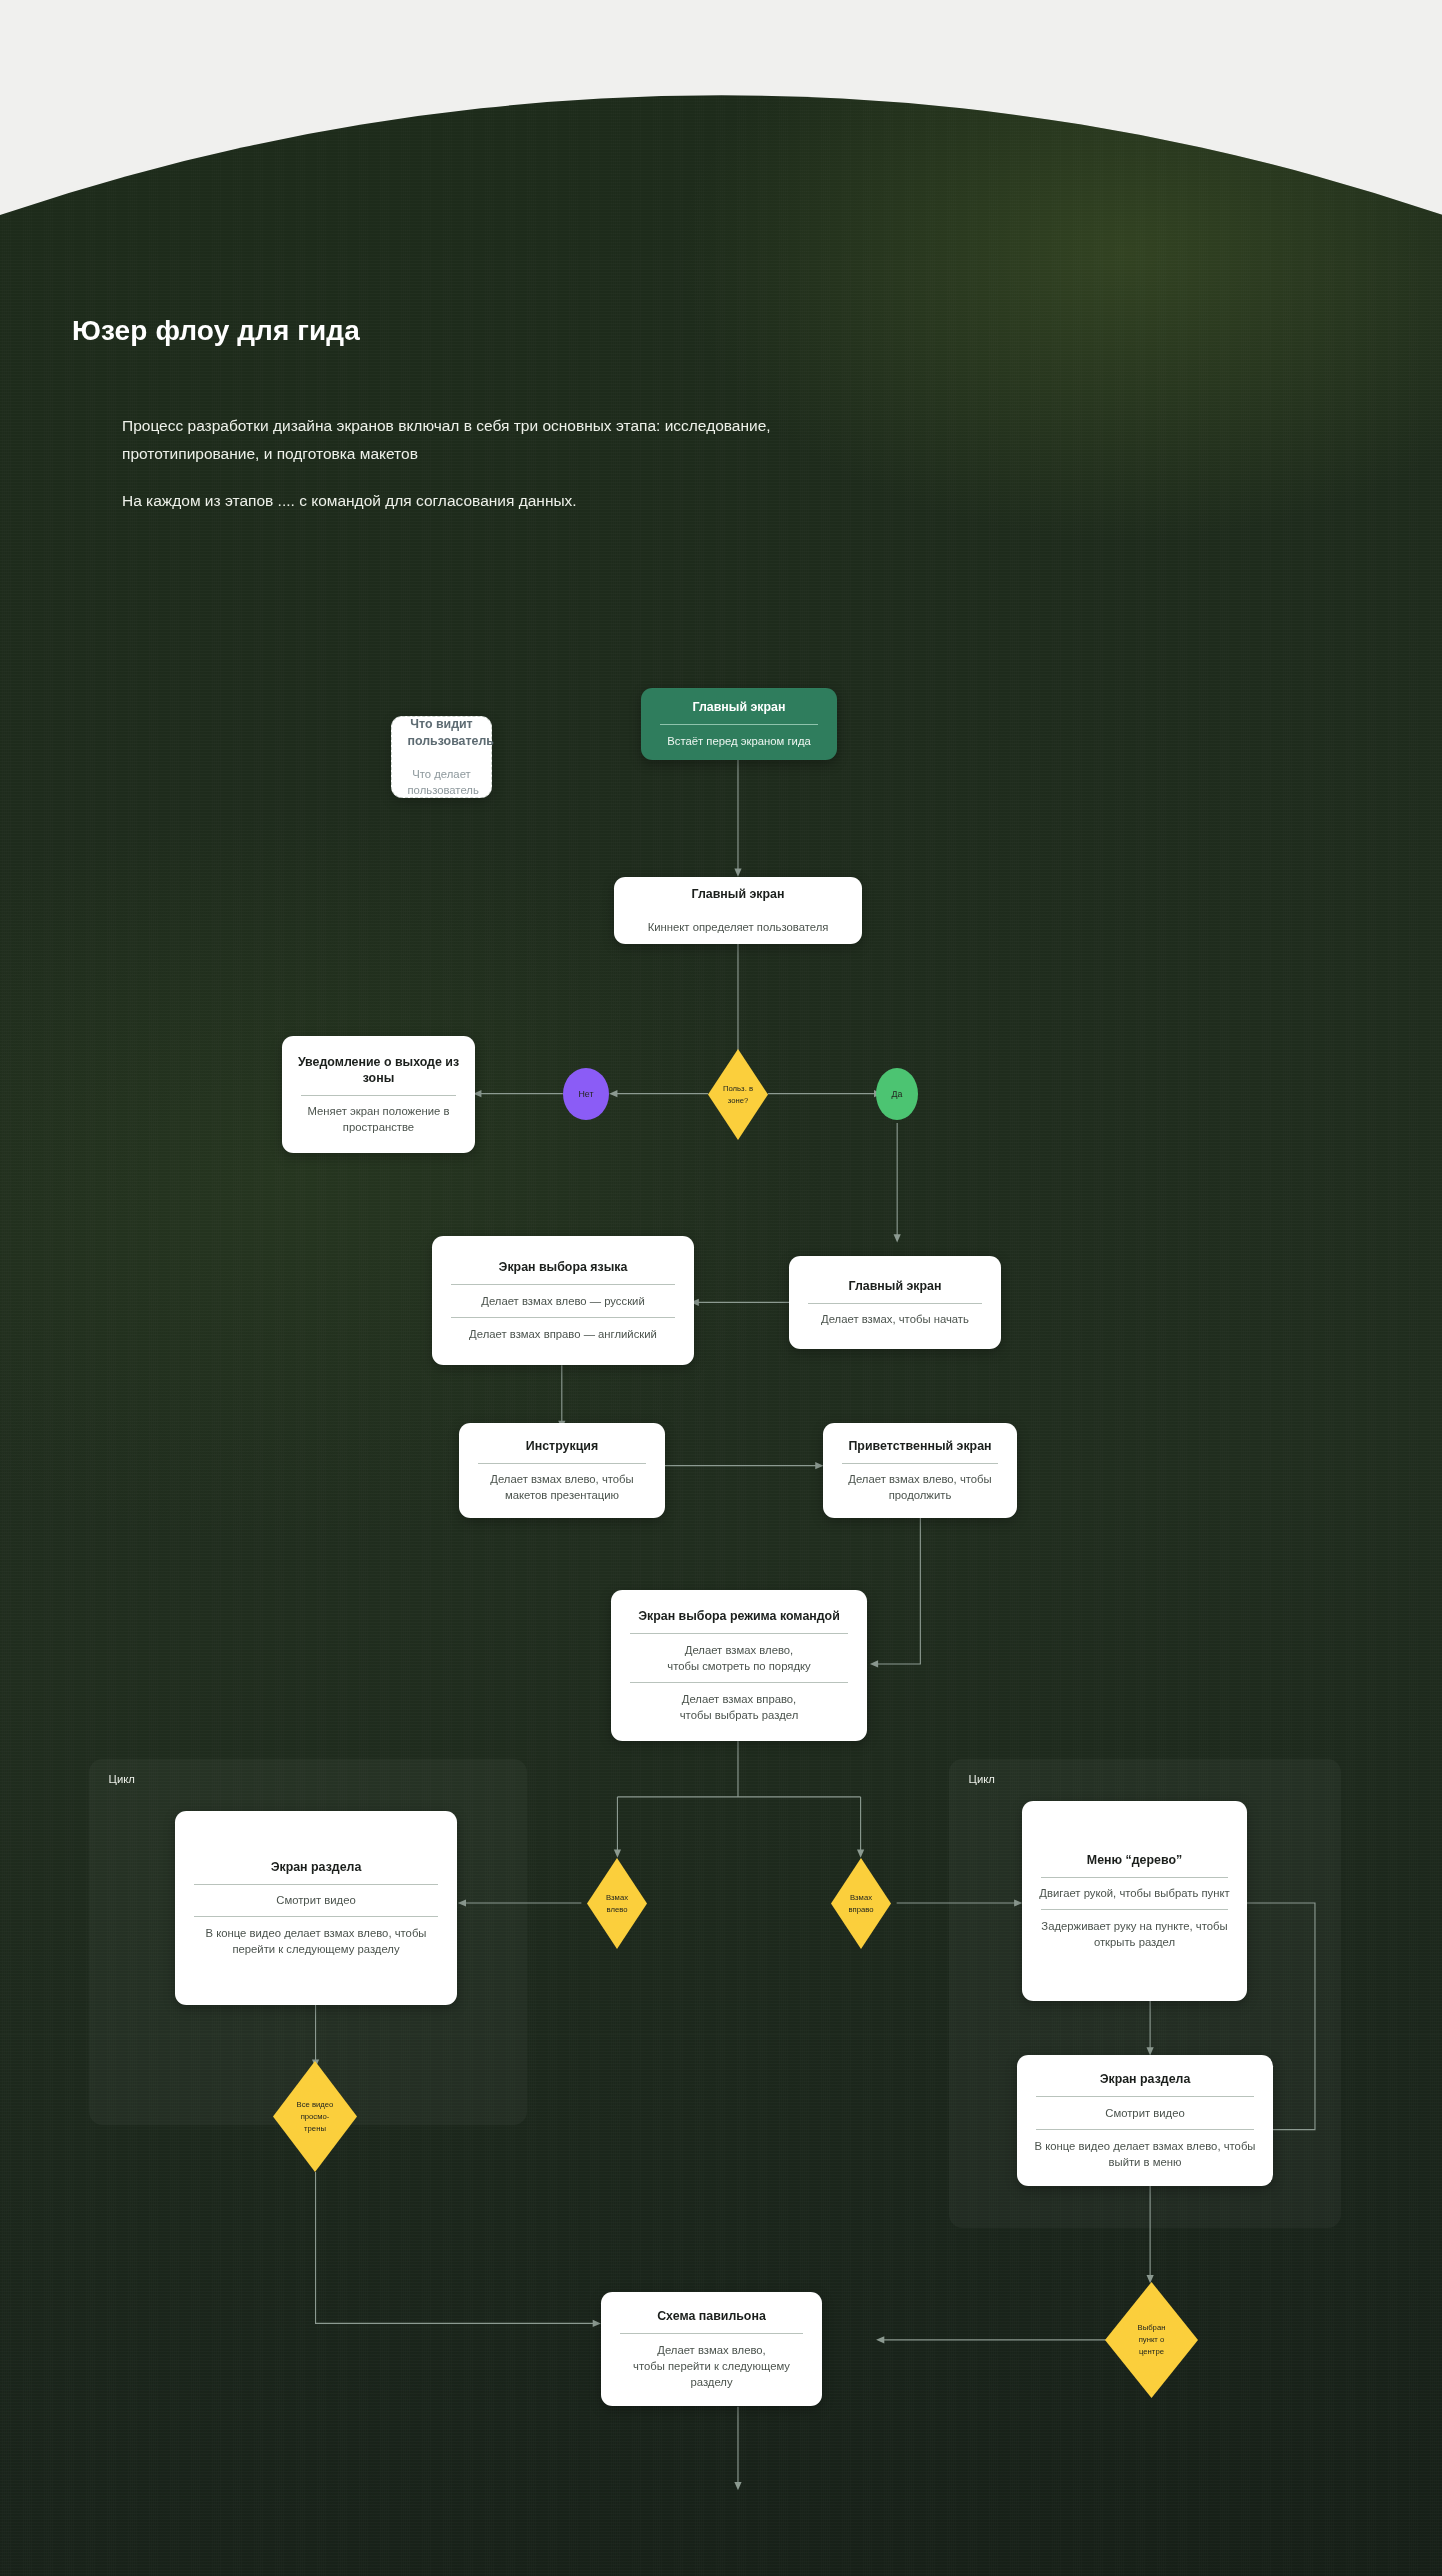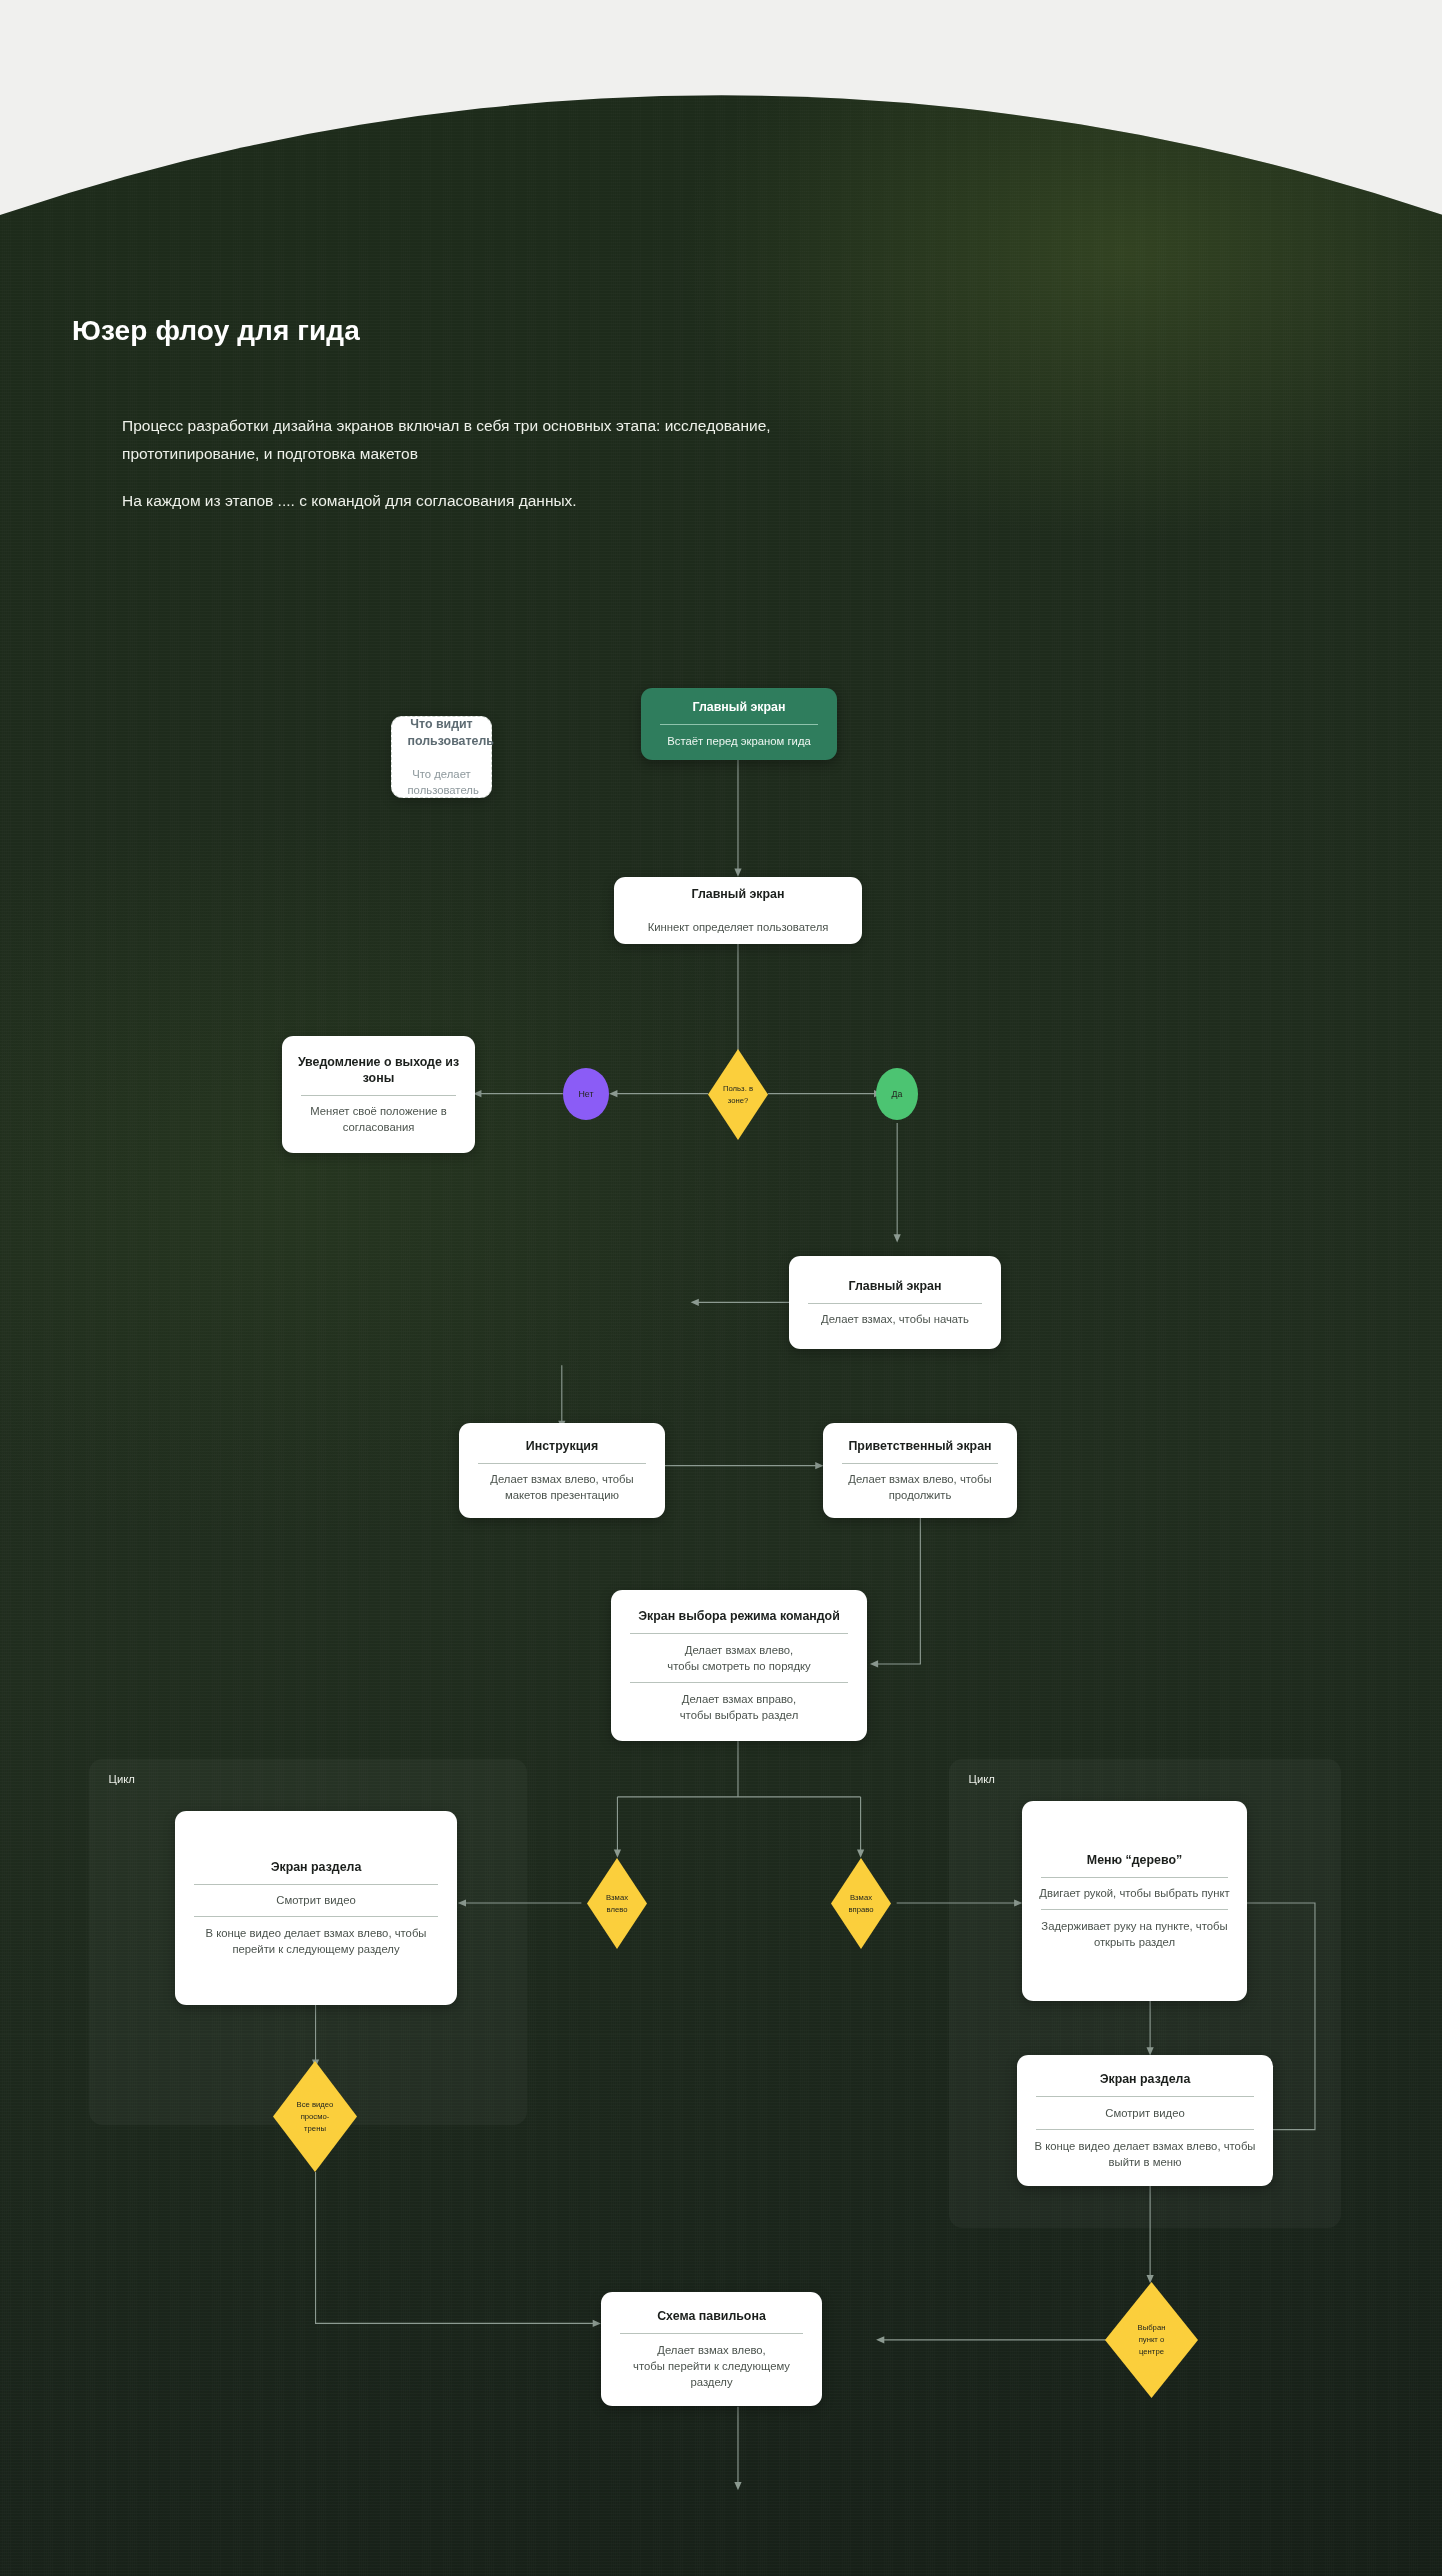--- a/index.html
+++ b/index.html
@@ -194,23 +194,30 @@
 
   <div class="card" style="left:614px;top:877px;width:248px;height:67px;">
     <div class="t">Главный экран</div>
     <div class="sep"></div>
     <div class="d">Киннект определяет пользователя</div>
   </div>
 
   <div class="card" style="left:282px;top:1036px;width:193px;height:117px;">
     <div class="t">Уведомление о выходе из зоны</div>
     <div class="sep"></div>
-    <div class="d">Меняет своё положение в согласования</div>
-  </div>
-
+    <div class="d">Меняет экран положение в пространстве</div>
+  </div>
+
+  <div class="card" style="left:432px;top:1236px;width:262px;height:129px;">
+    <div class="t">Экран выбора языка</div>
+    <div class="sep"></div>
+    <div class="d">Делает взмах влево — русский</div>
+    <div class="sep"></div>
+    <div class="d">Делает взмах вправо — английский</div>
+  </div>
 
   <div class="card" style="left:789px;top:1256px;width:212px;height:93px;">
     <div class="t">Главный экран</div>
     <div class="sep"></div>
     <div class="d">Делает взмах, чтобы начать</div>
   </div>
 
   <div class="card" style="left:459px;top:1423px;width:206px;height:95px;">
     <div class="t">Инструкция</div>
     <div class="sep"></div>

